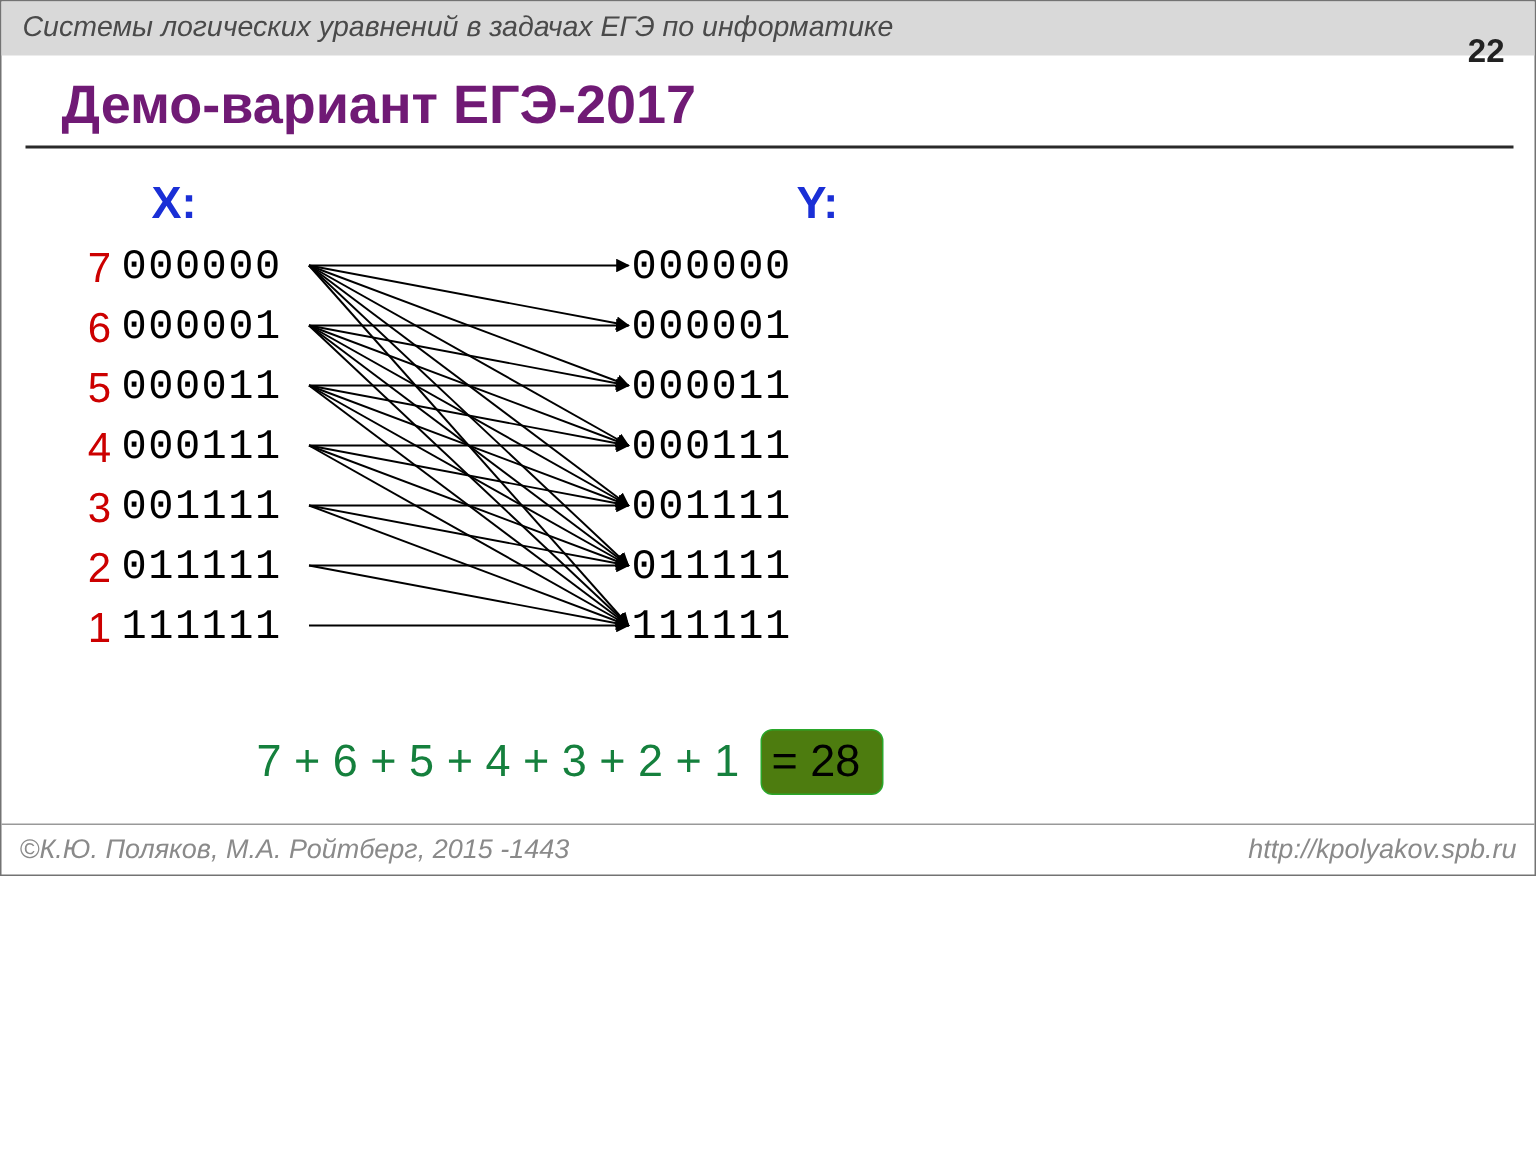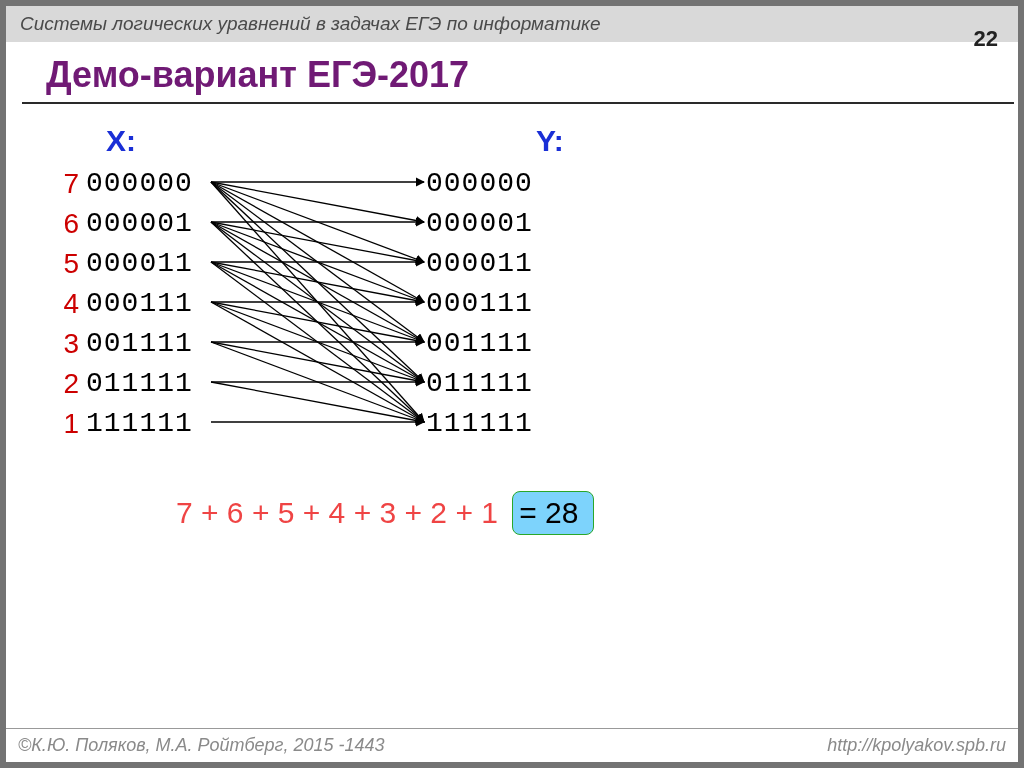--- a/index.html
+++ b/index.html
@@ -7,23 +7,23 @@
     padding: 0;
     width: 1024px;
     height: 768px;
     font-family: Arial, Helvetica, sans-serif;
     background: #ffffff;
     overflow: hidden;
   }
   .slide {
     position: relative;
     width: 1024px;
-    height: 768px;
+    height: 584px;
     box-sizing: border-box;
-    border: 6px solid #737373;
+    border: 1px solid #737373;
   }
   .topbar {
     position: absolute;
     top: 0; left: 0; right: 0;
     height: 36px;
     background: #d9d9d9;
     display: flex;
     align-items: center;
     padding: 0 14px;
     box-sizing: border-box;
@@ -117,26 +117,26 @@
 
   .sumline {
     position: absolute;
     top: 485px;
     left: 170px;
     display: flex;
     align-items: center;
     font-size: 30px;
   }
   .sum-expr {
-    color: #ef4444;
+    color: #15803d;
     padding-right: 6px;
     white-space: pre;
   }
   .sum-res {
-    background: #7dd3fc;
+    background: #4d7c0f;
     border: 1px solid #2aa72a;
     border-radius: 8px;
     padding: 4px 14px 4px 6px;
     color: #000;
   }
 </style>
 </head>
 <body>
 
 <div class="slide">

